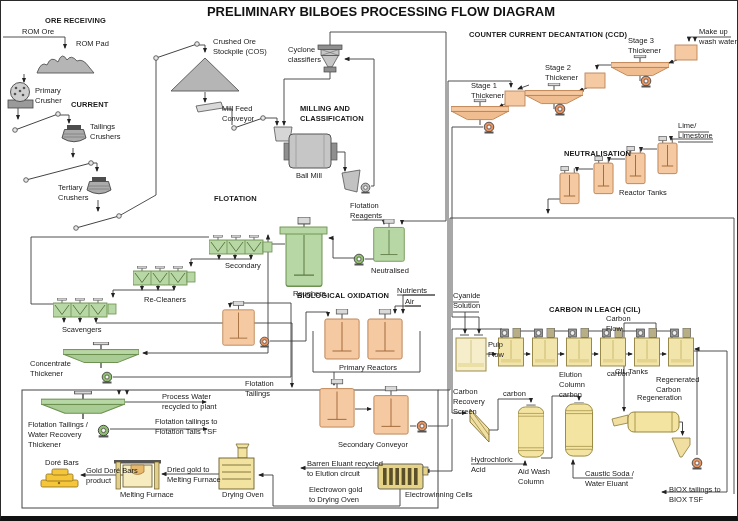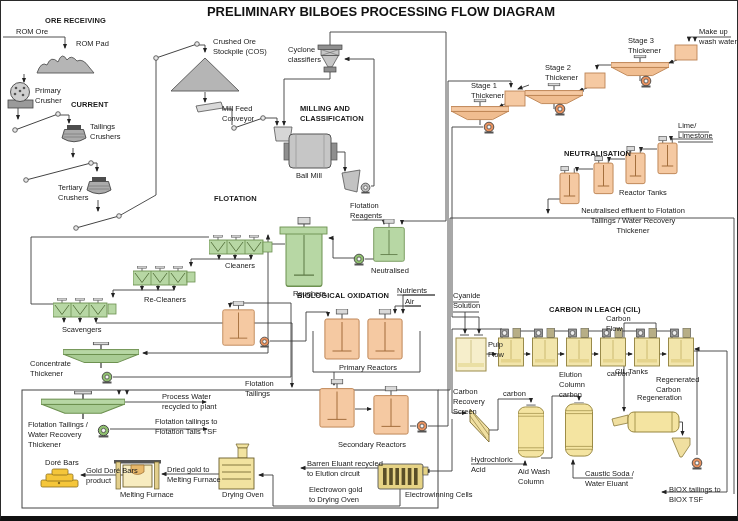--- a/index.html
+++ b/index.html
@@ -351,21 +351,21 @@
   <rect x="394.4" y="467" width="3.6" height="17" fill="#5a4f28"></rect>
   <rect x="400.6" y="467" width="3.6" height="17" fill="#5a4f28"></rect>
   <rect x="406.8" y="467" width="3.6" height="17" fill="#5a4f28"></rect>
   <rect x="413" y="467" width="3.6" height="17" fill="#5a4f28"></rect>
 </g>
 </svg>
 
 <div class="title">PRELIMINARY BILBOES PROCESSING FLOW DIAGRAM</div>
 
 <div class="lbl hdr" style="left:44px;top:15px">ORE RECEIVING</div>
-<div class="lbl" style="left:15px;top:26px">ROM Ore</div>
+<div class="lbl" style="left:21px;top:26px">ROM Ore</div>
 <div class="lbl" style="left:75px;top:38px">ROM Pad</div>
 <div class="lbl" style="left:34px;top:85px">Primary
 Crusher</div>
 <div class="lbl hdr" style="left:70px;top:99px">CURRENT</div>
 <div class="lbl" style="left:89px;top:121px">Tailings
 Crushers</div>
 <div class="lbl" style="left:57px;top:182px">Tertiary
 Crushers</div>
 <div class="lbl" style="left:212px;top:36px">Crushed Ore
 Stockpile (COS)</div>
@@ -375,49 +375,48 @@
 classifiers</div>
 <div class="lbl hdr" style="left:299px;top:103px">MILLING AND
 CLASSIFICATION</div>
 <div class="lbl" style="left:295px;top:170px">Ball Mill</div>
 
 <div class="lbl hdr" style="left:213px;top:193px">FLOTATION</div>
 <div class="lbl" style="left:349px;top:200px">Flotation
 Reagents</div>
 <div class="lbl" style="left:370px;top:265px">Neutralised</div>
 <div class="lbl" style="left:292px;top:288px">Roughers</div>
-<div class="lbl" style="left:224px;top:260px">Cleaners</div>
+<div class="lbl" style="left:224px;top:260px">Secondary</div>
 <div class="lbl" style="left:143px;top:294px">Re-Cleaners</div>
 <div class="lbl" style="left:61px;top:324px">Scavengers</div>
 <div class="lbl" style="left:29px;top:358px">Concentrate
 Thickener</div>
 <div class="lbl" style="left:244px;top:378px">Flotation
 Tailings</div>
 
 <div class="lbl hdr" style="left:296px;top:290px">BIOLOGICAL OXIDATION</div>
 <div class="lbl" style="left:396px;top:285px">Nutrients</div>
 <div class="lbl" style="left:404px;top:296px">Air</div>
 <div class="lbl" style="left:338px;top:362px">Primary Reactors</div>
-<div class="lbl" style="left:337px;top:439px">Secondary Reactors</div>
-
+<div class="lbl" style="left:337px;top:439px">Secondary Conveyor</div>
+
+<div class="lbl hdr" style="left:468px;top:29px">COUNTER CURRENT DECANTATION (CCD)</div>
 <div class="lbl" style="left:470px;top:80px">Stage 1
 Thickener</div>
 <div class="lbl" style="left:544px;top:62px">Stage 2
 Thickener</div>
 <div class="lbl" style="left:627px;top:35px">Stage 3
 Thickener</div>
 <div class="lbl" style="left:698px;top:26px">Make up
 wash water</div>
 <div class="lbl" style="left:677px;top:120px">Lime/
 Limestone</div>
 
 <div class="lbl hdr" style="left:563px;top:148px">NEUTRALISATION</div>
 <div class="lbl" style="left:618px;top:187px">Reactor Tanks</div>
-<div class="lbl ctr" style="left:577px;top:205px;width:110px">Neutralised effluent to Flotation
-Tailings / Water Recovery Thickener</div>
 
 <div class="lbl hdr" style="left:548px;top:304px">CARBON IN LEACH (CIL)</div>
 <div class="lbl" style="left:452px;top:290px">Cyanide
 Solution</div>
 <div class="lbl" style="left:487px;top:339px">Pulp
 Flow</div>
 <div class="lbl" style="left:605px;top:313px">Carbon
 Flow</div>
 <div class="lbl" style="left:606px;top:368px">carbon</div>
 <div class="lbl" style="left:614px;top:366px">CIL Tanks</div>

